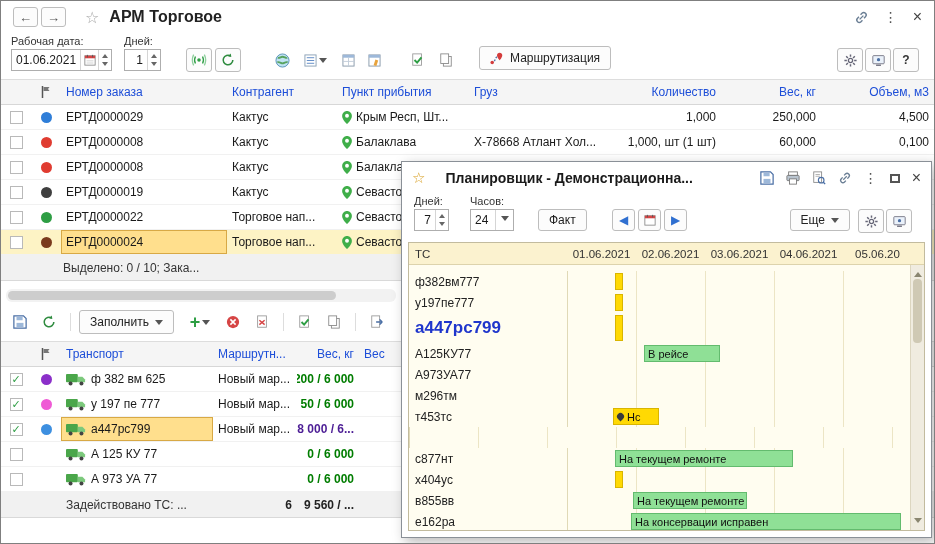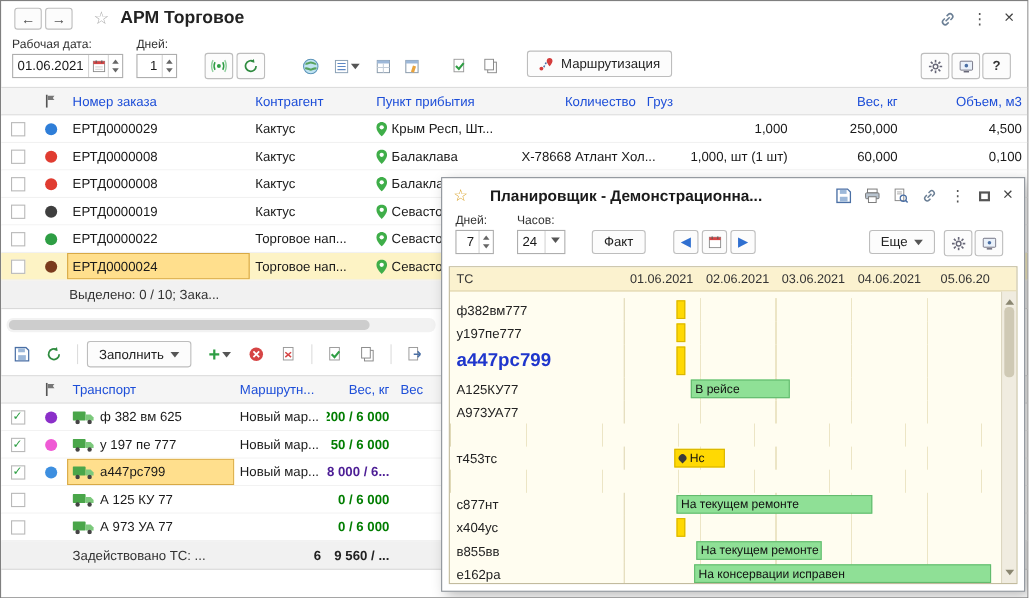--- a/index.html
+++ b/index.html
@@ -298,22 +298,22 @@
       <div class="cell c-check"></div>
       <div class="cell c-dot">
         <svg width="10" height="12" viewBox="0 0 10 12">
             <line x1="1.5" y1="0" x2="1.5" y2="12" stroke="#555" stroke-width="1.5"></line>
             <path d="M2.5 1h6l-1.5 2 1.5 2h-6z" fill="#777"></path>
           </svg>
       </div>
       <div class="cell c-number">Номер заказа</div>
       <div class="cell c-contr">Контрагент</div>
       <div class="cell c-dest">Пункт прибытия</div>
+      <div class="cell c-cargo">Груз</div>
       <div class="cell c-qty num">Количество</div>
-      <div class="cell c-cargo">Груз</div>
       <div class="cell c-weight num">Вес, кг</div>
       <div class="cell c-vol num">Объем, м3</div>
     </div>
 
     <div class="row orow">
       <div class="cell c-check">
           <span class="cb"></span>
         </div>
       <div class="cell c-dot">
           <span class="dot" style="background: rgb(47, 126, 216);"></span>
@@ -773,30 +773,31 @@
           </div>
           <div class="g-row big">
             <div class="g-name">а447рс799</div>
             <div class="g-track">
               <div class="g-bar yellow" style="left: 47px; width: 8px;"></div>
             </div>
           </div>
           <div class="g-row">
             <div class="g-name">А125КУ77</div>
             <div class="g-track">
-              <div class="g-bar green" style="left: 60px; width: 90px;">
+              <div class="g-bar green" style="left: 76px; width: 76px;">
                 <span>В рейсе</span>
               </div>
             </div>
           </div>
           <div class="g-row">
             <div class="g-name">А973УА77</div>
             <div class="g-track"></div>
           </div>
           <div class="g-row">
+            <div class="g-name">м296тм</div>
             <div class="g-track"></div>
           </div>
           <div class="g-row">
             <div class="g-name">т453тс</div>
             <div class="g-track">
               <div class="g-bar yellow" style="left: 45px; width: 46px;">
                 <span class="pin"></span>
                 <span>Нс</span>
               </div>
             </div>

